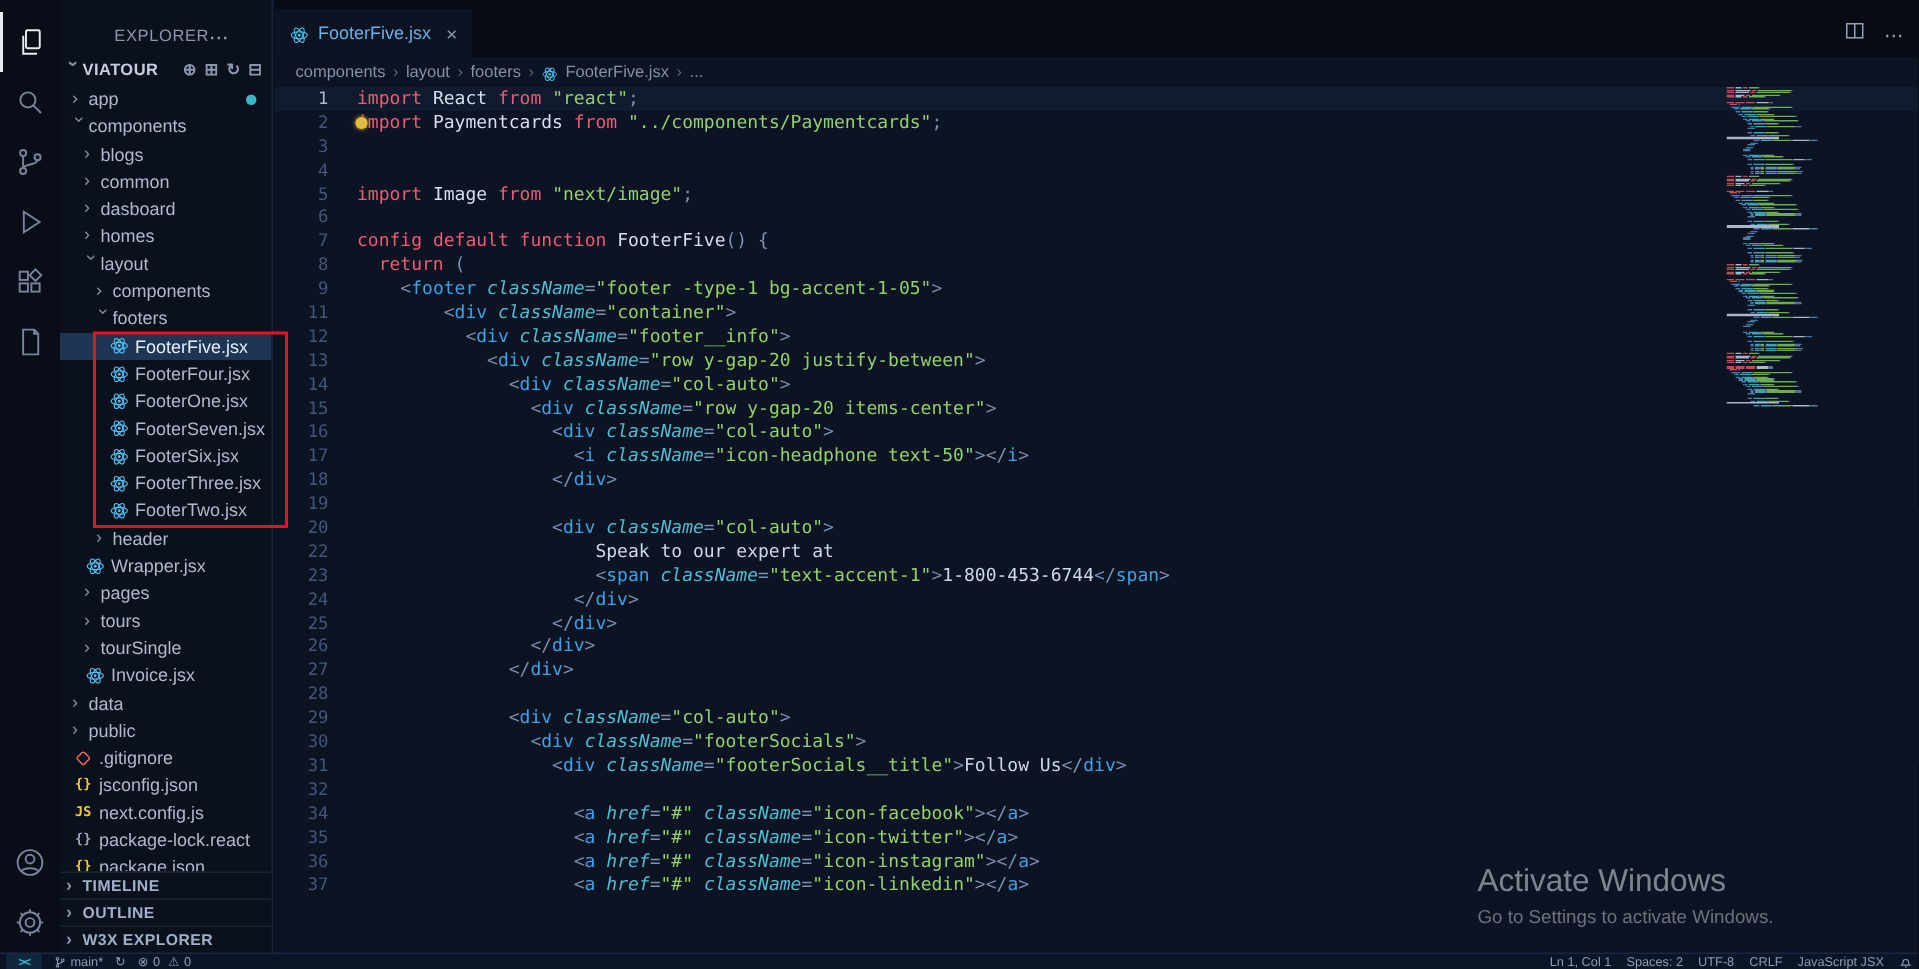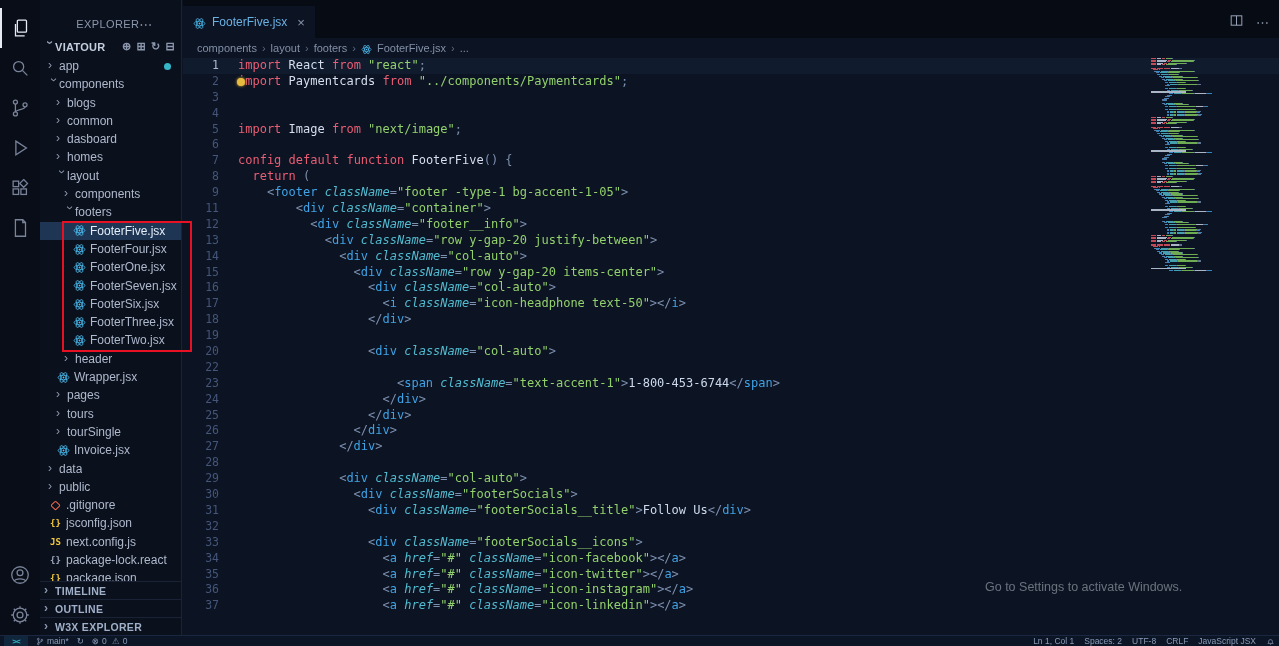--- a/index.html
+++ b/index.html
@@ -435,32 +435,31 @@
           <div class="code-line"><span class="gutter">11</span><span class="code-text"><span class="tk-x">        </span><span class="tk-p">&lt;</span><span class="tk-t">div</span><span class="tk-x"> </span><span class="tk-a">className</span><span class="tk-p">=</span><span class="tk-s">"container"</span><span class="tk-p">&gt;</span></span></div>
           <div class="code-line"><span class="gutter">12</span><span class="code-text"><span class="tk-x">          </span><span class="tk-p">&lt;</span><span class="tk-t">div</span><span class="tk-x"> </span><span class="tk-a">className</span><span class="tk-p">=</span><span class="tk-s">"footer__info"</span><span class="tk-p">&gt;</span></span></div>
           <div class="code-line"><span class="gutter">13</span><span class="code-text"><span class="tk-x">            </span><span class="tk-p">&lt;</span><span class="tk-t">div</span><span class="tk-x"> </span><span class="tk-a">className</span><span class="tk-p">=</span><span class="tk-s">"row y-gap-20 justify-between"</span><span class="tk-p">&gt;</span></span></div>
           <div class="code-line"><span class="gutter">14</span><span class="code-text"><span class="tk-x">              </span><span class="tk-p">&lt;</span><span class="tk-t">div</span><span class="tk-x"> </span><span class="tk-a">className</span><span class="tk-p">=</span><span class="tk-s">"col-auto"</span><span class="tk-p">&gt;</span></span></div>
           <div class="code-line"><span class="gutter">15</span><span class="code-text"><span class="tk-x">                </span><span class="tk-p">&lt;</span><span class="tk-t">div</span><span class="tk-x"> </span><span class="tk-a">className</span><span class="tk-p">=</span><span class="tk-s">"row y-gap-20 items-center"</span><span class="tk-p">&gt;</span></span></div>
           <div class="code-line"><span class="gutter">16</span><span class="code-text"><span class="tk-x">                  </span><span class="tk-p">&lt;</span><span class="tk-t">div</span><span class="tk-x"> </span><span class="tk-a">className</span><span class="tk-p">=</span><span class="tk-s">"col-auto"</span><span class="tk-p">&gt;</span></span></div>
           <div class="code-line"><span class="gutter">17</span><span class="code-text"><span class="tk-x">                    </span><span class="tk-p">&lt;</span><span class="tk-t">i</span><span class="tk-x"> </span><span class="tk-a">className</span><span class="tk-p">=</span><span class="tk-s">"icon-headphone text-50"</span><span class="tk-p">&gt;&lt;/</span><span class="tk-t">i</span><span class="tk-p">&gt;</span></span></div>
           <div class="code-line"><span class="gutter">18</span><span class="code-text"><span class="tk-x">                  </span><span class="tk-p">&lt;/</span><span class="tk-t">div</span><span class="tk-p">&gt;</span></span></div>
           <div class="code-line"><span class="gutter">19</span><span class="code-text"></span></div>
           <div class="code-line"><span class="gutter">20</span><span class="code-text"><span class="tk-x">                  </span><span class="tk-p">&lt;</span><span class="tk-t">div</span><span class="tk-x"> </span><span class="tk-a">className</span><span class="tk-p">=</span><span class="tk-s">"col-auto"</span><span class="tk-p">&gt;</span></span></div>
-          <div class="code-line"><span class="gutter">22</span></div>
+          <div class="code-line"><span class="gutter">22</span><span class="code-text"><span class="tk-x">                      Speak to our expert at</span></span></div>
           <div class="code-line"><span class="gutter">23</span><span class="code-text"><span class="tk-x">                      </span><span class="tk-p">&lt;</span><span class="tk-t">span</span><span class="tk-x"> </span><span class="tk-a">className</span><span class="tk-p">=</span><span class="tk-s">"text-accent-1"</span><span class="tk-p">&gt;</span><span class="tk-x">1-800-453-6744</span><span class="tk-p">&lt;/</span><span class="tk-t">span</span><span class="tk-p">&gt;</span></span></div>
           <div class="code-line"><span class="gutter">24</span><span class="code-text"><span class="tk-x">                    </span><span class="tk-p">&lt;/</span><span class="tk-t">div</span><span class="tk-p">&gt;</span></span></div>
           <div class="code-line"><span class="gutter">25</span><span class="code-text"><span class="tk-x">                  </span><span class="tk-p">&lt;/</span><span class="tk-t">div</span><span class="tk-p">&gt;</span></span></div>
           <div class="code-line"><span class="gutter">26</span><span class="code-text"><span class="tk-x">                </span><span class="tk-p">&lt;/</span><span class="tk-t">div</span><span class="tk-p">&gt;</span></span></div>
           <div class="code-line"><span class="gutter">27</span><span class="code-text"><span class="tk-x">              </span><span class="tk-p">&lt;/</span><span class="tk-t">div</span><span class="tk-p">&gt;</span></span></div>
           <div class="code-line"><span class="gutter">28</span><span class="code-text"></span></div>
           <div class="code-line"><span class="gutter">29</span><span class="code-text"><span class="tk-x">              </span><span class="tk-p">&lt;</span><span class="tk-t">div</span><span class="tk-x"> </span><span class="tk-a">className</span><span class="tk-p">=</span><span class="tk-s">"col-auto"</span><span class="tk-p">&gt;</span></span></div>
           <div class="code-line"><span class="gutter">30</span><span class="code-text"><span class="tk-x">                </span><span class="tk-p">&lt;</span><span class="tk-t">div</span><span class="tk-x"> </span><span class="tk-a">className</span><span class="tk-p">=</span><span class="tk-s">"footerSocials"</span><span class="tk-p">&gt;</span></span></div>
           <div class="code-line"><span class="gutter">31</span><span class="code-text"><span class="tk-x">                  </span><span class="tk-p">&lt;</span><span class="tk-t">div</span><span class="tk-x"> </span><span class="tk-a">className</span><span class="tk-p">=</span><span class="tk-s">"footerSocials__title"</span><span class="tk-p">&gt;</span><span class="tk-x">Follow Us</span><span class="tk-p">&lt;/</span><span class="tk-t">div</span><span class="tk-p">&gt;</span></span></div>
           <div class="code-line"><span class="gutter">32</span><span class="code-text"></span></div>
-          <div class="code-line"><span class="gutter">33</span><span class="code-text"><span class="tk-x">                  </span><span class="tk-p">&lt;</span><span class="tk-t">div</span><span class="tk-x"> </span><span class="tk-a">className</span><span class="tk-p">=</span><span class="tk-s">"footerSocials__icons"</span><span class="tk-p">&gt;</span></span></div>
           <div class="code-line"><span class="gutter">34</span><span class="code-text"><span class="tk-x">                    </span><span class="tk-p">&lt;</span><span class="tk-t">a</span><span class="tk-x"> </span><span class="tk-a">href</span><span class="tk-p">=</span><span class="tk-s">"#"</span><span class="tk-x"> </span><span class="tk-a">className</span><span class="tk-p">=</span><span class="tk-s">"icon-facebook"</span><span class="tk-p">&gt;&lt;/</span><span class="tk-t">a</span><span class="tk-p">&gt;</span></span></div>
           <div class="code-line"><span class="gutter">35</span><span class="code-text"><span class="tk-x">                    </span><span class="tk-p">&lt;</span><span class="tk-t">a</span><span class="tk-x"> </span><span class="tk-a">href</span><span class="tk-p">=</span><span class="tk-s">"#"</span><span class="tk-x"> </span><span class="tk-a">className</span><span class="tk-p">=</span><span class="tk-s">"icon-twitter"</span><span class="tk-p">&gt;&lt;/</span><span class="tk-t">a</span><span class="tk-p">&gt;</span></span></div>
           <div class="code-line"><span class="gutter">36</span><span class="code-text"><span class="tk-x">                    </span><span class="tk-p">&lt;</span><span class="tk-t">a</span><span class="tk-x"> </span><span class="tk-a">href</span><span class="tk-p">=</span><span class="tk-s">"#"</span><span class="tk-x"> </span><span class="tk-a">className</span><span class="tk-p">=</span><span class="tk-s">"icon-instagram"</span><span class="tk-p">&gt;&lt;/</span><span class="tk-t">a</span><span class="tk-p">&gt;</span></span></div>
           <div class="code-line"><span class="gutter">37</span><span class="code-text"><span class="tk-x">                    </span><span class="tk-p">&lt;</span><span class="tk-t">a</span><span class="tk-x"> </span><span class="tk-a">href</span><span class="tk-p">=</span><span class="tk-s">"#"</span><span class="tk-x"> </span><span class="tk-a">className</span><span class="tk-p">=</span><span class="tk-s">"icon-linkedin"</span><span class="tk-p">&gt;&lt;/</span><span class="tk-t">a</span><span class="tk-p">&gt;</span></span></div>
         </div>
     </div>
     <div class="minimap">
         <div class="mm-line"><span class="mm-bar" style="width: 5px; background: rgb(224, 85, 97);"></span><span class="mm-bar" style="width: 1px; background: transparent;"></span><span class="mm-bar" style="width: 4px; background: rgb(199, 210, 227);"></span><span class="mm-bar" style="width: 1px; background: transparent;"></span><span class="mm-bar" style="width: 3px; background: rgb(224, 85, 97);"></span><span class="mm-bar" style="width: 1px; background: transparent;"></span><span class="mm-bar" style="width: 6px; background: rgb(127, 200, 92);"></span><span class="mm-bar" style="width: 1px; background: rgb(110, 130, 163);"></span></div>
         <div class="mm-line"><span class="mm-bar" style="width: 5px; background: rgb(224, 85, 97);"></span><span class="mm-bar" style="width: 1px; background: transparent;"></span><span class="mm-bar" style="width: 10px; background: rgb(199, 210, 227);"></span><span class="mm-bar" style="width: 1px; background: transparent;"></span><span class="mm-bar" style="width: 3px; background: rgb(224, 85, 97);"></span><span class="mm-bar" style="width: 1px; background: transparent;"></span><span class="mm-bar" style="width: 22px; background: rgb(127, 200, 92);"></span><span class="mm-bar" style="width: 1px; background: rgb(110, 130, 163);"></span></div>
         <div class="mm-line"><span class="mm-bar" style="width: 5px; background: rgb(224, 85, 97);"></span><span class="mm-bar" style="width: 1px; background: transparent;"></span><span class="mm-bar" style="width: 9px; background: rgb(199, 210, 227);"></span><span class="mm-bar" style="width: 1px; background: transparent;"></span><span class="mm-bar" style="width: 3px; background: rgb(224, 85, 97);"></span><span class="mm-bar" style="width: 1px; background: transparent;"></span><span class="mm-bar" style="width: 22px; background: rgb(127, 200, 92);"></span><span class="mm-bar" style="width: 1px; background: rgb(110, 130, 163);"></span></div>
@@ -592,20 +591,21 @@
         <div class="mm-line"><span class="mm-bar" style="width: 14px; background: transparent;"></span><span class="mm-bar" style="width: 2px; background: rgb(110, 130, 163);"></span><span class="mm-bar" style="width: 2px; background: rgb(59, 159, 224);"></span><span class="mm-bar" style="width: 1px; background: rgb(110, 130, 163);"></span></div>
         <div class="mm-line"></div>
         <div class="mm-line"><span class="mm-bar" style="width: 14px; background: transparent;"></span><span class="mm-bar" style="width: 1px; background: rgb(110, 130, 163);"></span><span class="mm-bar" style="width: 2px; background: rgb(59, 159, 224);"></span><span class="mm-bar" style="width: 1px; background: transparent;"></span><span class="mm-bar" style="width: 7px; background: rgb(79, 184, 201);"></span><span class="mm-bar" style="width: 1px; background: rgb(110, 130, 163);"></span><span class="mm-bar" style="width: 8px; background: rgb(127, 200, 92);"></span><span class="mm-bar" style="width: 1px; background: rgb(110, 130, 163);"></span></div>
         <div class="mm-line"><span class="mm-bar" style="width: 16px; background: transparent;"></span><span class="mm-bar" style="width: 1px; background: rgb(110, 130, 163);"></span><span class="mm-bar" style="width: 2px; background: rgb(59, 159, 224);"></span><span class="mm-bar" style="width: 1px; background: transparent;"></span><span class="mm-bar" style="width: 7px; background: rgb(79, 184, 201);"></span><span class="mm-bar" style="width: 1px; background: rgb(110, 130, 163);"></span><span class="mm-bar" style="width: 13px; background: rgb(127, 200, 92);"></span><span class="mm-bar" style="width: 1px; background: rgb(110, 130, 163);"></span></div>
         <div class="mm-line"><span class="mm-bar" style="width: 35px; background: rgb(199, 210, 227);"></span></div>
         <div class="mm-line"><span class="mm-bar" style="width: 18px; background: transparent;"></span><span class="mm-bar" style="width: 1px; background: rgb(110, 130, 163);"></span><span class="mm-bar" style="width: 3px; background: rgb(59, 159, 224);"></span><span class="mm-bar" style="width: 1px; background: transparent;"></span><span class="mm-bar" style="width: 7px; background: rgb(79, 184, 201);"></span><span class="mm-bar" style="width: 1px; background: rgb(110, 130, 163);"></span><span class="mm-bar" style="width: 12px; background: rgb(127, 200, 92);"></span><span class="mm-bar" style="width: 1px; background: rgb(110, 130, 163);"></span><span class="mm-bar" style="width: 11px; background: rgb(199, 210, 227);"></span><span class="mm-bar" style="width: 2px; background: rgb(110, 130, 163);"></span><span class="mm-bar" style="width: 3px; background: rgb(59, 159, 224);"></span><span class="mm-bar" style="width: 1px; background: rgb(110, 130, 163);"></span></div>
       </div>
   </div>
 
   <div class="watermark">
+    <div class="wm1">Activate Windows</div>
     <div class="wm2">Go to Settings to activate Windows.</div>
   </div>
 
   <div class="annotation"></div>
 
   <div class="status-bar">
     <div class="status-left">
       <span class="sb-remote">&gt;&lt;</span>
       <span class="sb-item">
         <svg width="8" height="9" viewBox="0 0 24 24" fill="none" stroke="currentColor" stroke-width="2.2">

